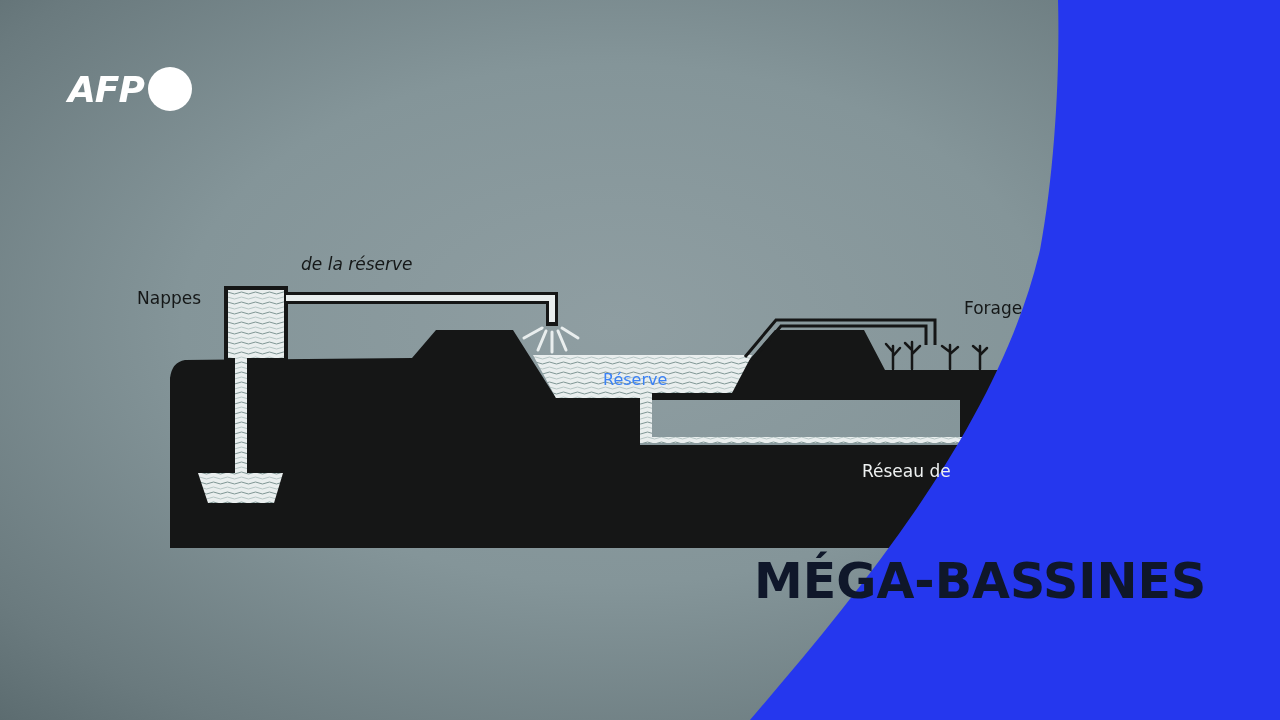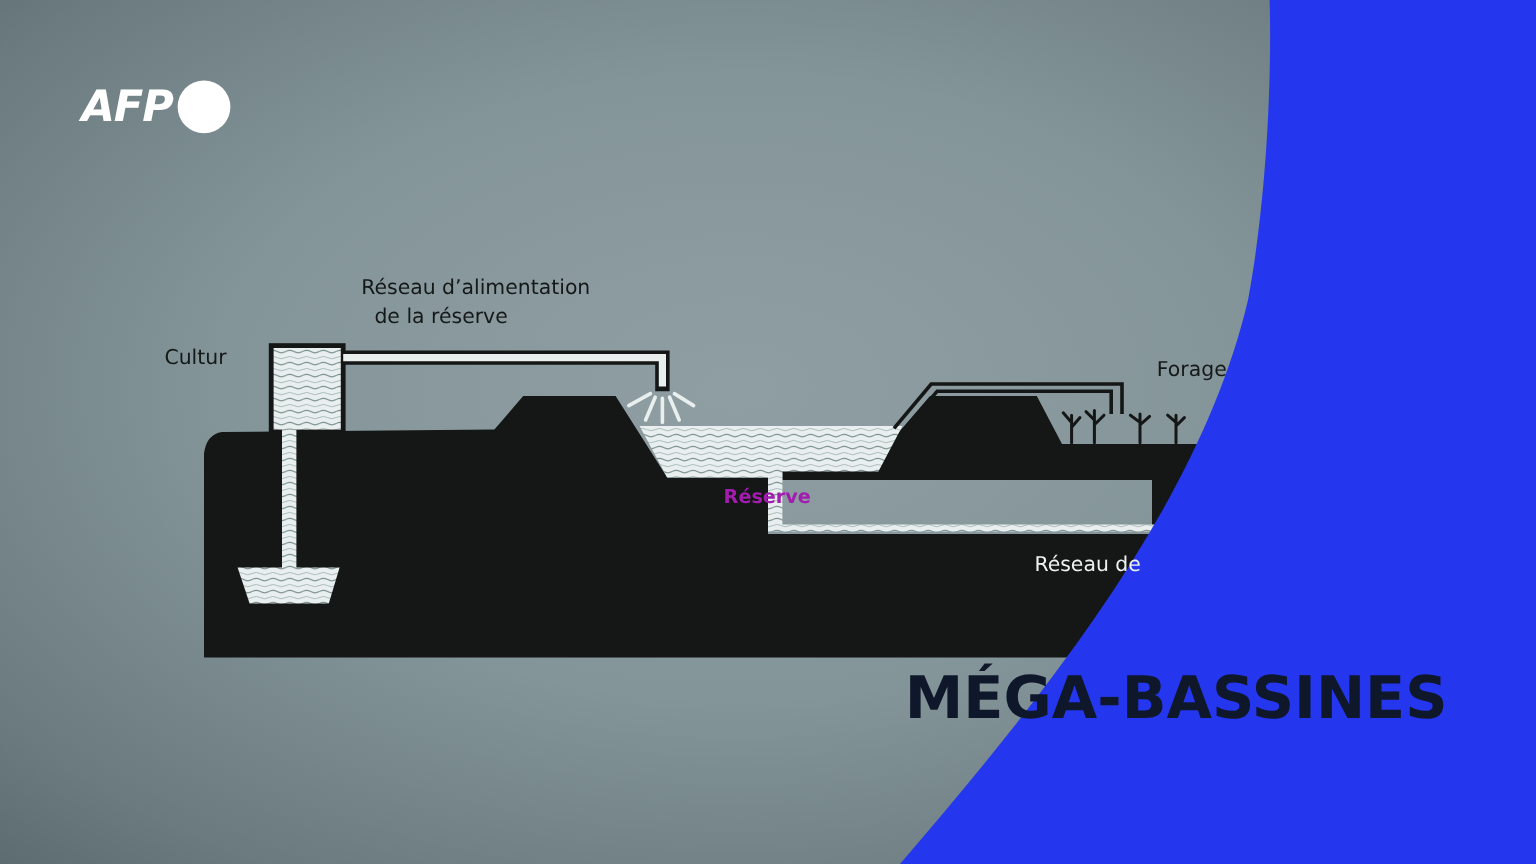--- a/index.html
+++ b/index.html
@@ -8,21 +8,21 @@
     background: radial-gradient(ellipse 75% 80% at 48% 45%, #8f9ea2 0%, #849599 45%, #6a7a7e 80%, #56666a 100%);
     font-family: "DejaVu Sans", "Liberation Sans", sans-serif;
   }
   .stage { position: absolute; inset: 0; }
   svg.diagram { position: absolute; left: 0; top: 0; }
   .label {
     position: absolute; font-family: "DejaVu Sans", sans-serif; font-size: 17px;
     line-height: 22px; color: #151818; white-space: nowrap;
   }
   .label.light { color: #eef1f1; }
-  .label.reserve { color: #a21caf; font-weight: bold; font-size: 16px; margin-top: 34px; }
+  .label.reserve { color: #3b82f6; font-weight: normal; font-size: 16px; }
   .logo {
     position: absolute; left: 68px; top: 68px; height: 42px;
     display: flex; align-items: center; gap: 4px;
   }
   .logo-text {
     font-family: "DejaVu Sans", sans-serif; font-weight: bold; font-style: italic;
     font-size: 36px; color: #ffffff; letter-spacing: -1px;
   }
   .logo-dot { width: 44px; height: 44px; border-radius: 50%; background: #ffffff; }
   .title {
@@ -85,22 +85,21 @@
     </g>
 
     <path d="M1058 0 L1280 0 L1280 720 L750 720 C 870 580, 1000 420, 1040 250 C 1055 170, 1060 70, 1058 0 Z" fill="#2537ee"></path>
   </svg>
 
   <div class="logo">
     <span class="logo-text">AFP</span>
     <span class="logo-dot"></span>
   </div>
 
-  <div class="label" style="left:137px; top:287px;">Cultur</div>
-  <div class="label" style="left:301px; top:229px;">Réseau d’alimentation</div>
-  <div class="label" style="left:312px; top:253px;">de la réserve</div>
+  <div class="label" style="left:137px; top:287px;">Nappes</div>
+  <div class="label" style="left:301px; top:253px;font-style:italic;">de la réserve</div>
   <div class="label reserve" style="left:603px; top:369px;">Réserve</div>
   <div class="label" style="left:964px; top:297px;">Forage</div>
   <div class="label light" style="left:862px; top:460px;text-align:right;">Réseau de</div>
 
   <div class="title">MÉGA-BASSINES</div>
 
 </div>
 
 </body></html>

